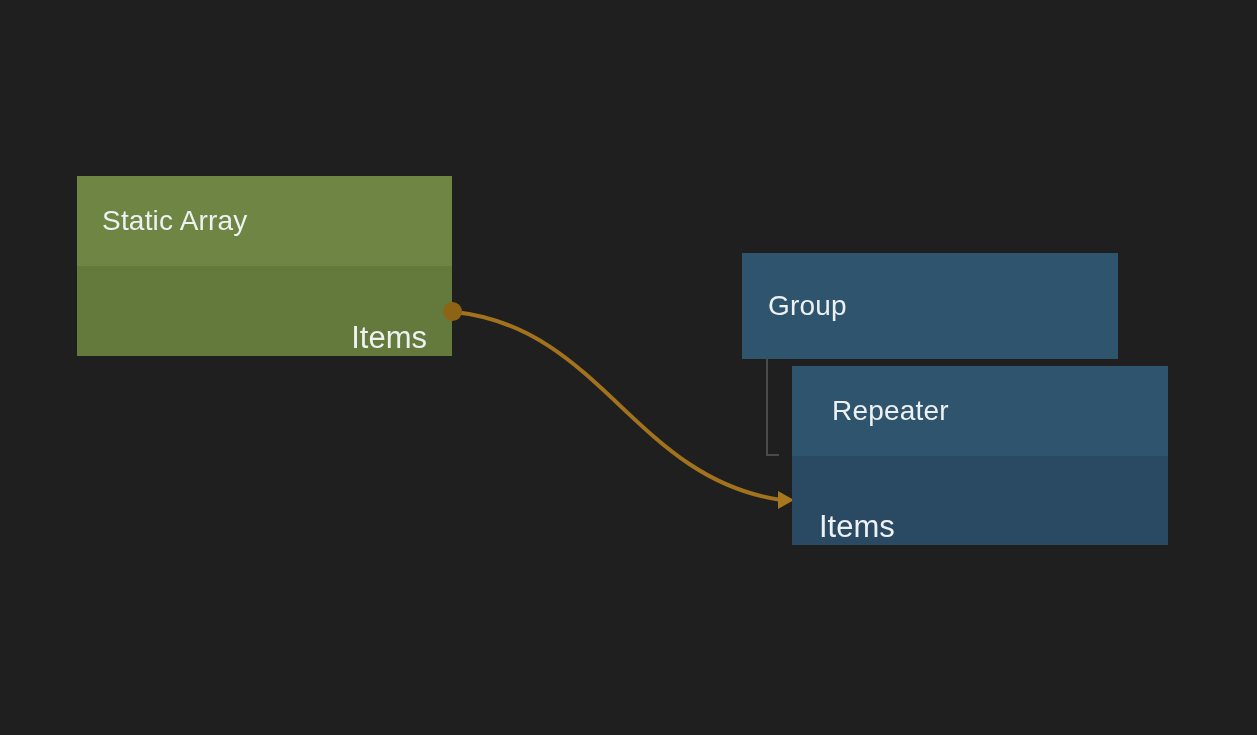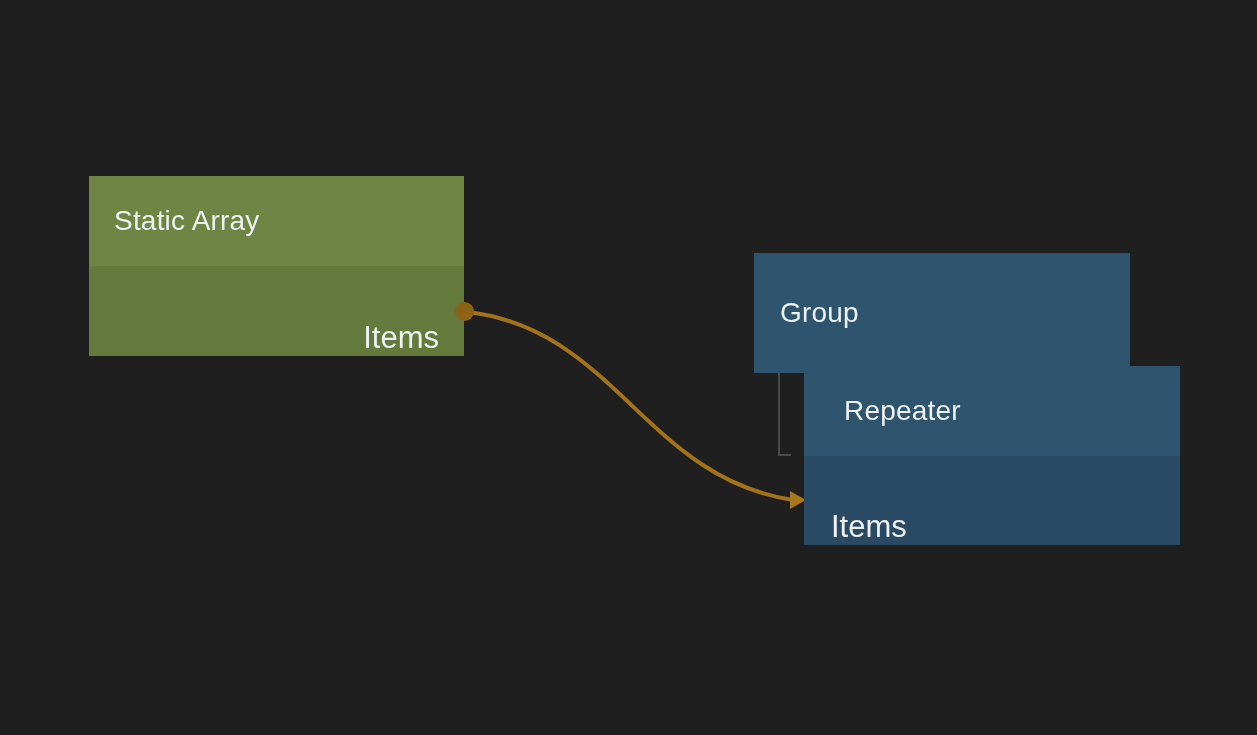--- a/index.html
+++ b/index.html
@@ -10,21 +10,20 @@
     width: 1257px;
     height: 735px;
     background: #1f1f1f;
     font-family: "Liberation Sans", sans-serif;
     overflow: hidden;
   }
   .canvas {
     position: relative;
     width: 1092px;
     height: 735px;
-    margin-left: 12px;
   }
   .wires {
     position: absolute;
     left: 0;
     top: 0;
     width: 1257px;
     height: 735px;
     pointer-events: none;
   }
   .node {
@@ -67,21 +66,21 @@
     background: #8c6414;
     right: -10px;
     top: 126px;
   }
 
   
   #node-group { left: 742px; top: 253px; width: 376px; }
   #node-group .node-header {
     height: 88px;
     background: #2e546e;
-    padding: 16px 26px;
+    padding: 9px 26px;
   }
 
   
   #node-repeater { left: 792px; top: 366px; width: 376px; }
   #node-repeater .node-header {
     height: 90px;
     background: #2e546e;
     padding: 0 40px;
   }
   #node-repeater .node-body {

